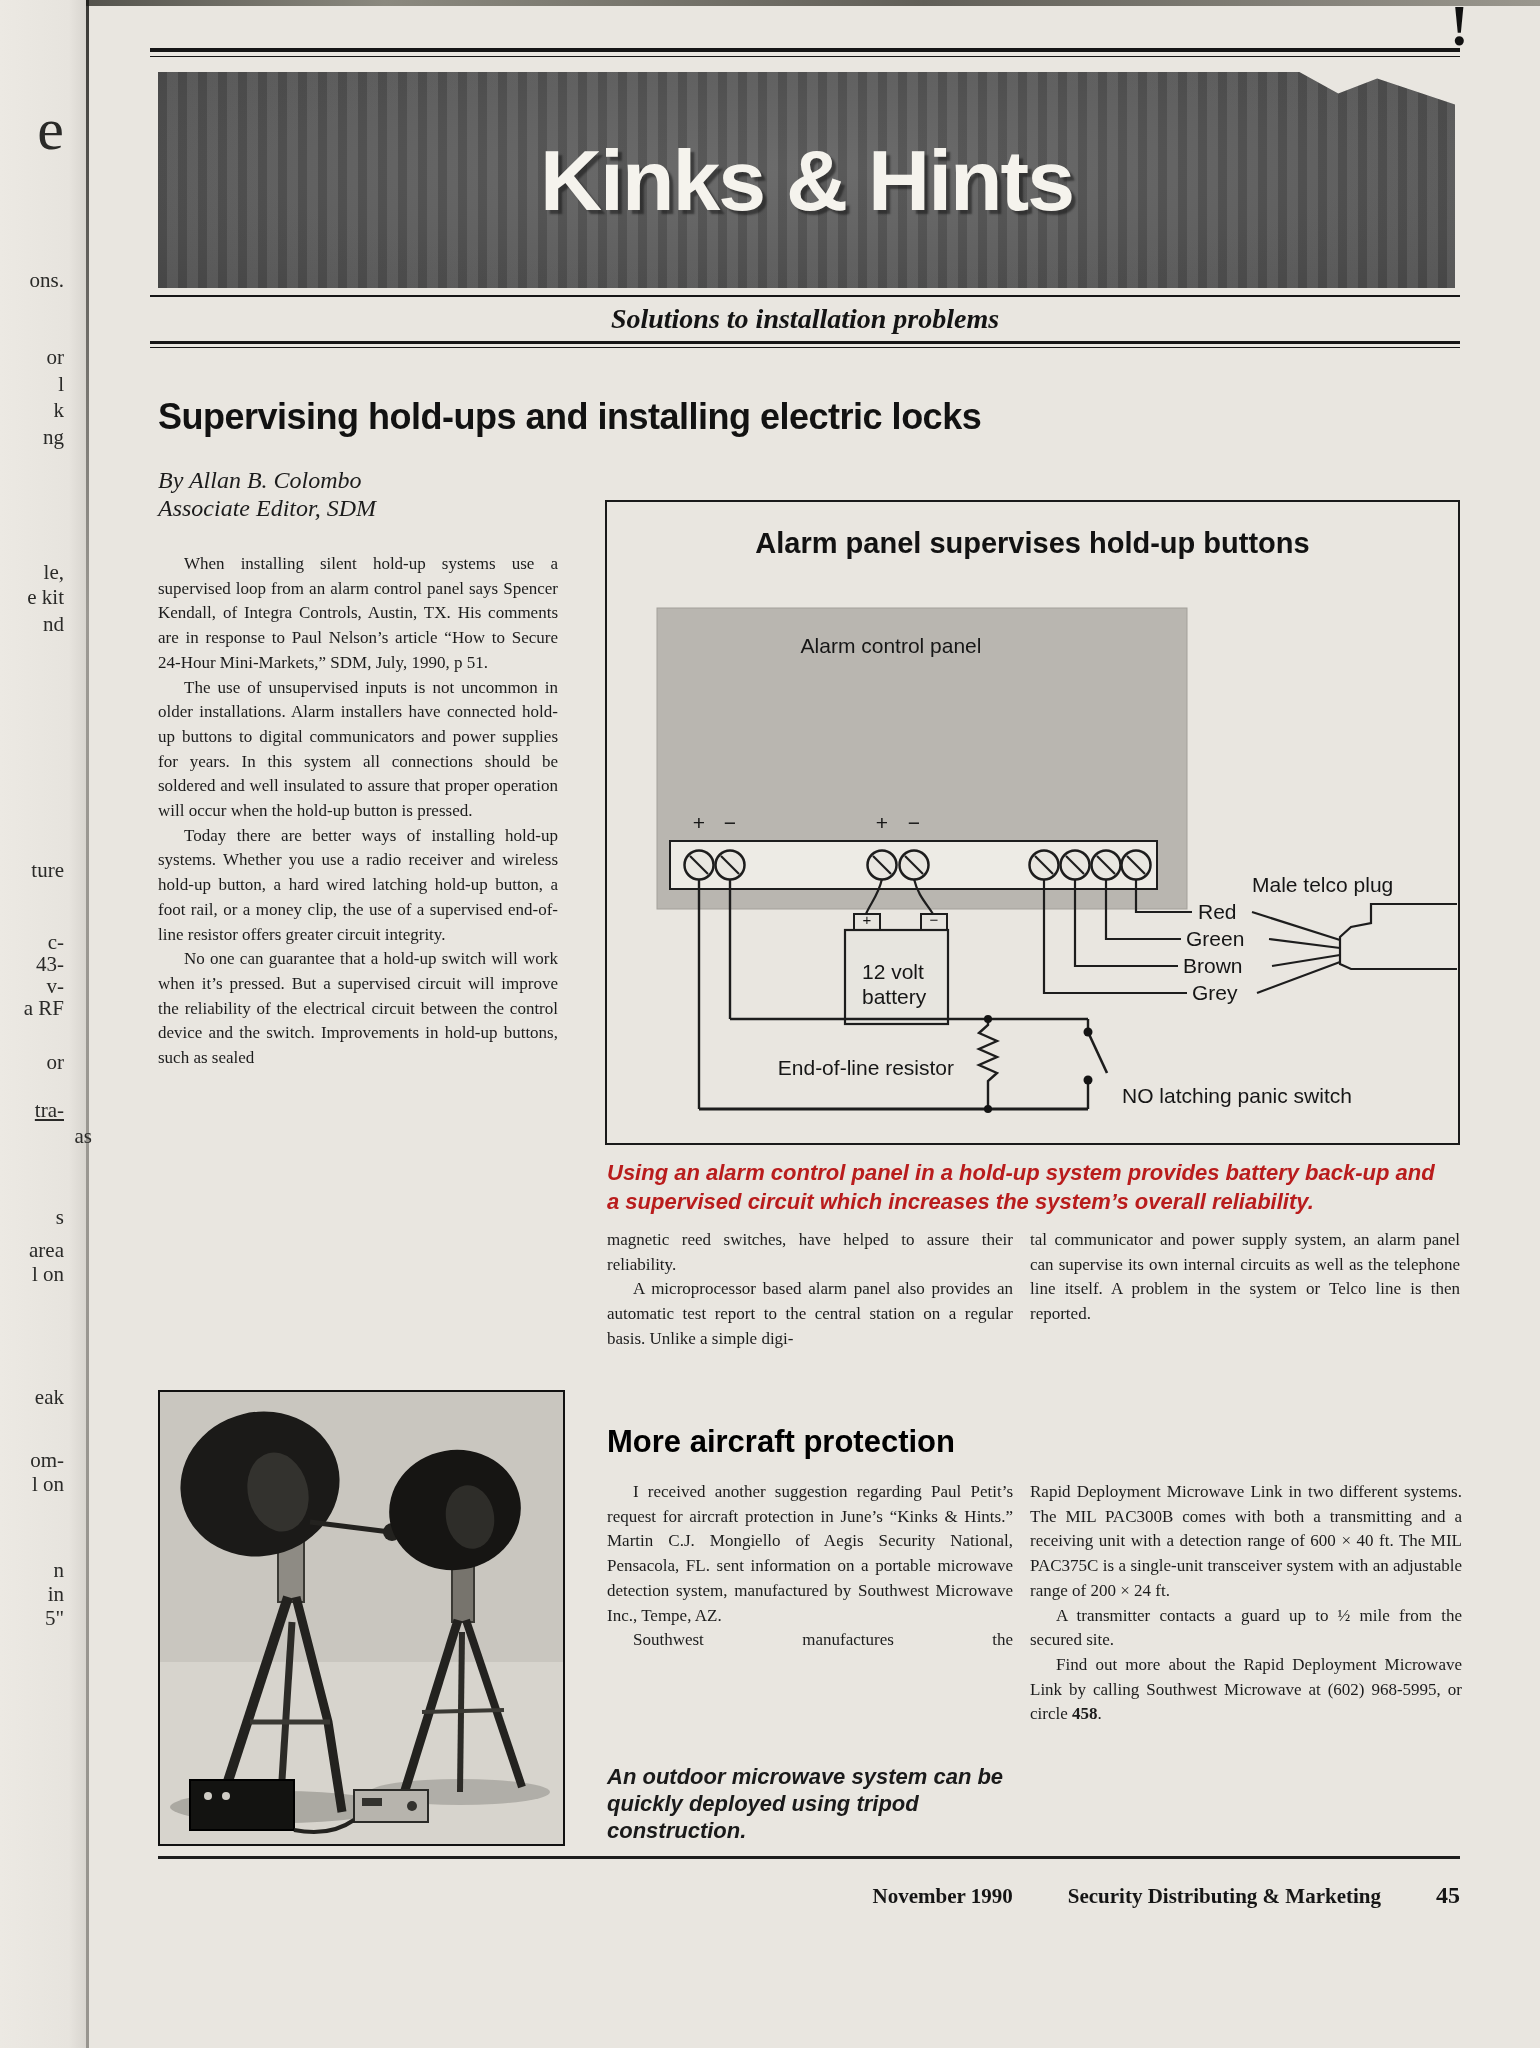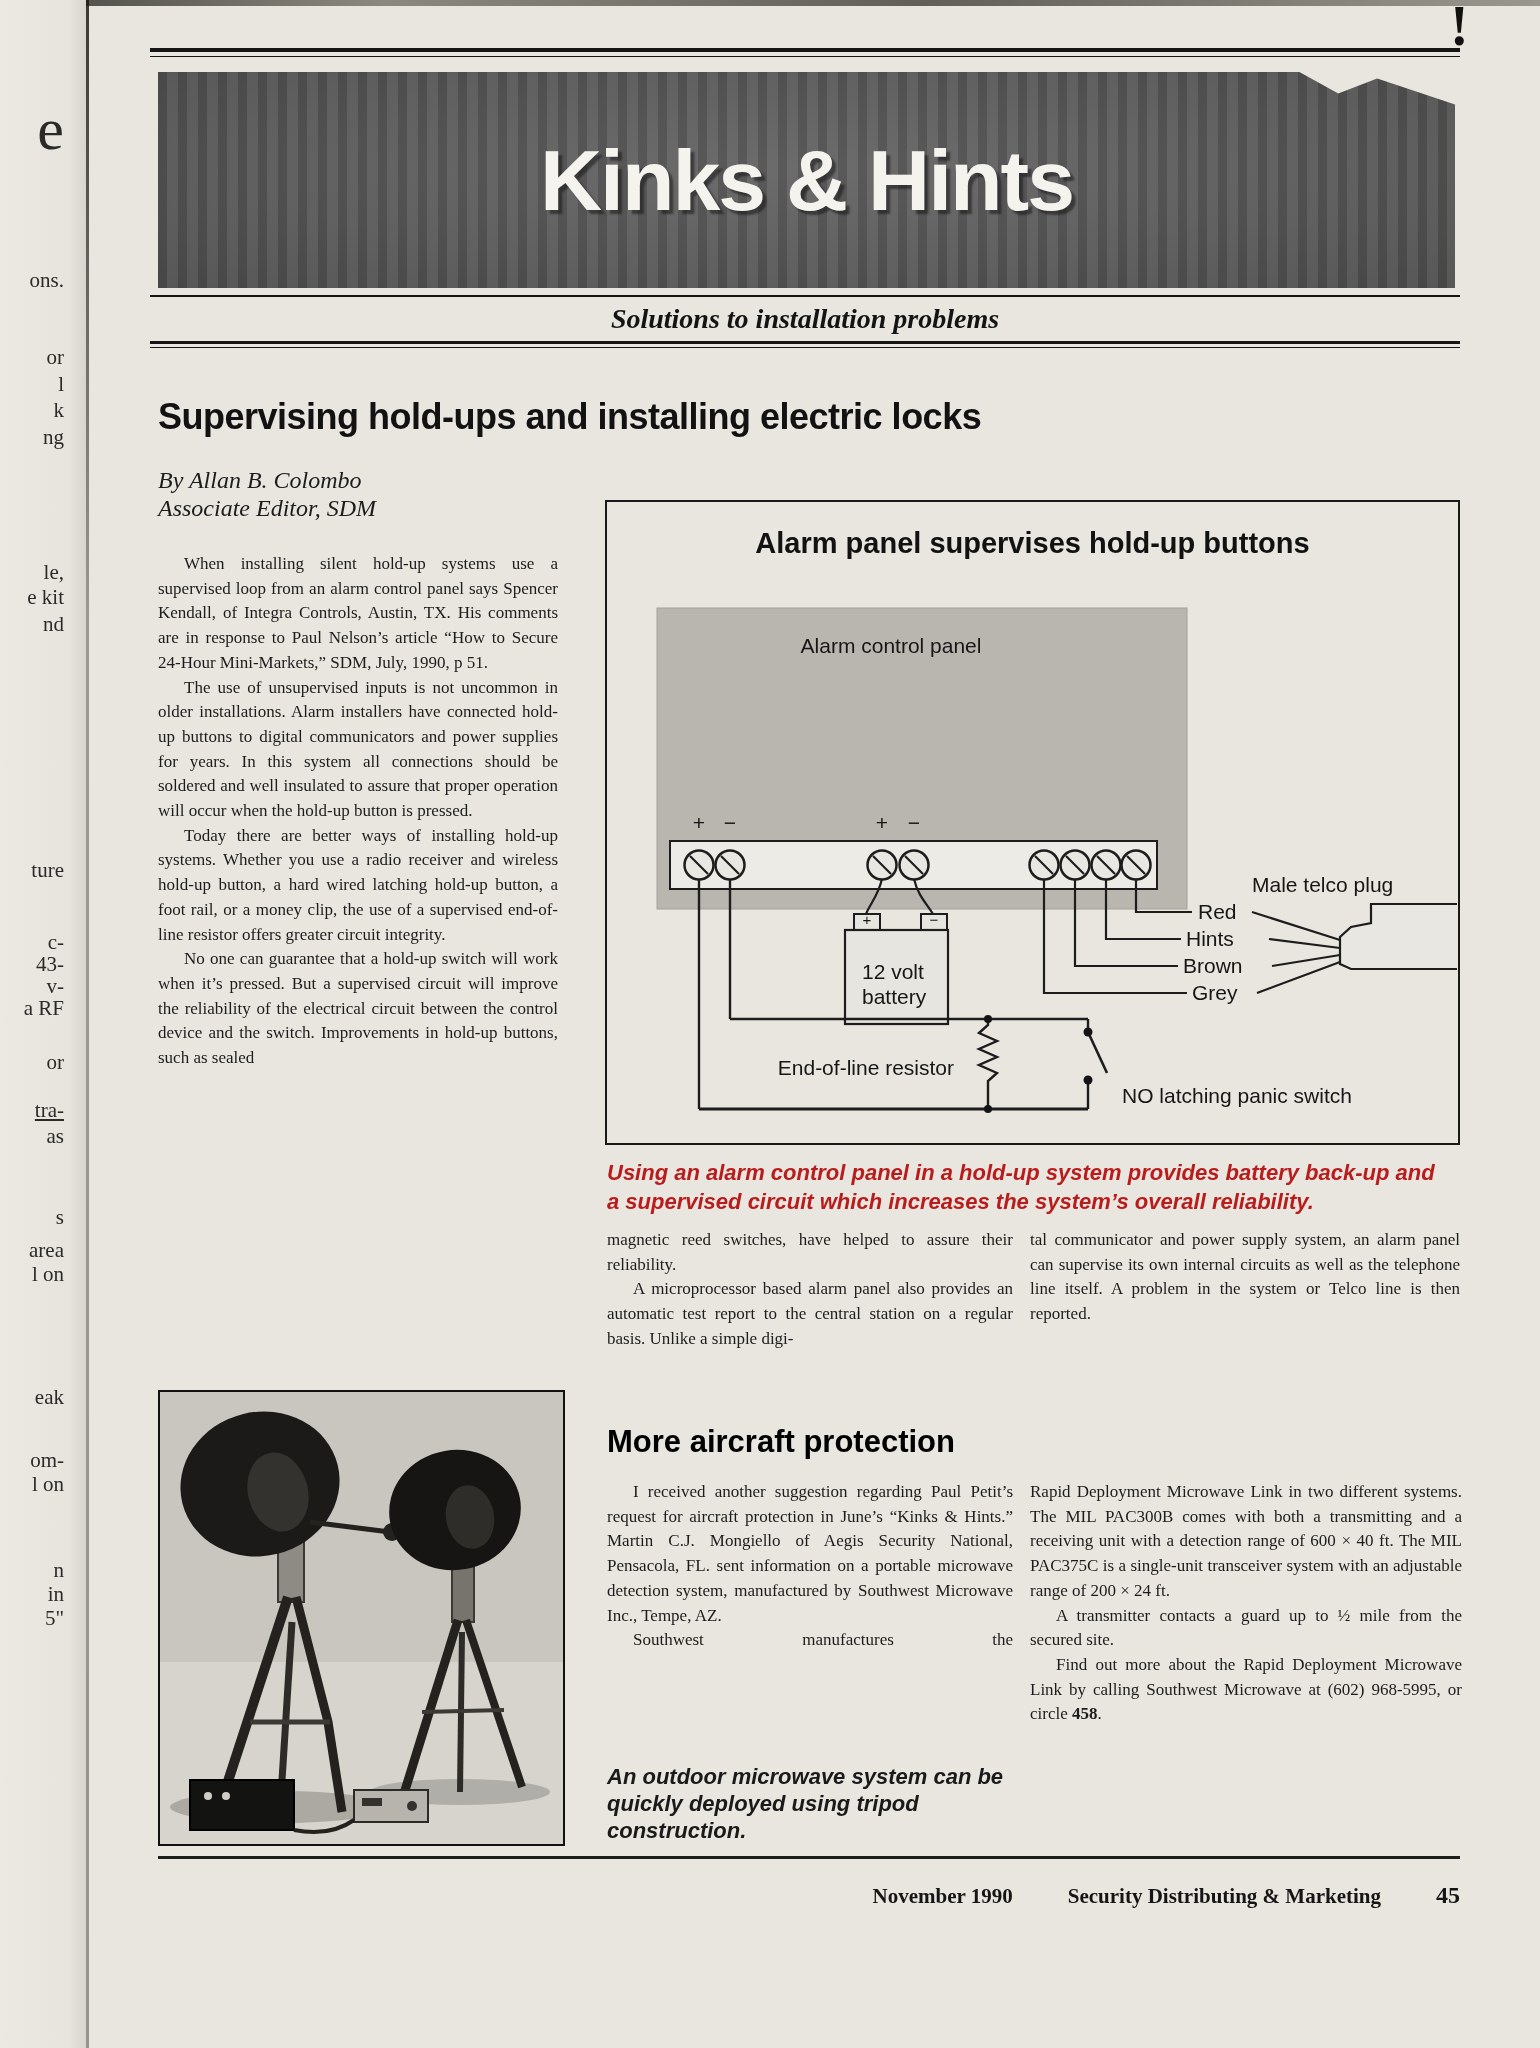--- a/index.html
+++ b/index.html
@@ -81,21 +81,21 @@
       <div class="frag" style="top: 560px;">le,</div>
       <div class="frag" style="top: 585px;">e kit</div>
       <div class="frag" style="top: 612px;">nd</div>
       <div class="frag" style="top: 858px;">ture</div>
       <div class="frag" style="top: 930px;">c-</div>
       <div class="frag" style="top: 952px;">43-</div>
       <div class="frag" style="top: 974px;">v-</div>
       <div class="frag" style="top: 996px;">a RF</div>
       <div class="frag" style="top: 1050px;">or</div>
       <div class="frag" style="top: 1098px; text-decoration: underline;">tra-</div>
-      <div class="frag" style="top: 1124px;">as</div>
+      <div class="frag" style="top: 1124px; padding-left: 28px;">as</div>
       <div class="frag" style="top: 1205px;">s</div>
       <div class="frag" style="top: 1238px;">area</div>
       <div class="frag" style="top: 1262px;">l on</div>
       <div class="frag" style="top: 1385px;">eak</div>
       <div class="frag" style="top: 1448px;">om-</div>
       <div class="frag" style="top: 1472px;">l on</div>
       <div class="frag" style="top: 1558px;">n</div>
       <div class="frag" style="top: 1582px;">in</div>
       <div class="frag" style="top: 1606px;">5"</div>
     </div>
@@ -196,21 +196,21 @@
     <div class="fig-title">Alarm panel supervises hold-up buttons</div>
     <div class="fig-label" style="left:50px;top:132px;width:468px;text-align:center;">Alarm control panel</div>
     <div class="tmark" style="left:79px;top:309px;">+</div>
     <div class="tmark" style="left:110px;top:309px;">−</div>
     <div class="tmark" style="left:262px;top:309px;">+</div>
     <div class="tmark" style="left:294px;top:309px;">−</div>
     <div class="tmark" style="left:250px;top:409px;width:20px;font-size:15px;">+</div>
     <div class="tmark" style="left:317px;top:409px;width:20px;font-size:15px;">−</div>
     <div class="fig-label" style="left:255px;top:457px;width:85px;line-height:25px;">12 volt battery</div>
     <div class="fig-label" style="left:591px;top:398px;">Red</div>
-    <div class="fig-label" style="left:579px;top:425px;">Hints</div>
+    <div class="fig-label" style="left:579px;top:425px;">Green</div>
     <div class="fig-label" style="left:576px;top:452px;">Brown</div>
     <div class="fig-label" style="left:585px;top:479px;">Grey</div>
     <div class="fig-label" style="left:645px;top:371px;">Male telco plug</div>
     <div class="fig-label" style="left:135px;top:554px;width:212px;text-align:right;">End-of-line resistor</div>
     <div class="fig-label" style="left:515px;top:582px;">NO latching panic switch</div>
   </div>
 
   <div class="fig-caption" style="top:1158px;">
     <div>Using an alarm control panel in a hold-up system provides battery back-up and</div>
     <div>a supervised circuit which increases the system’s overall reliability.</div>

